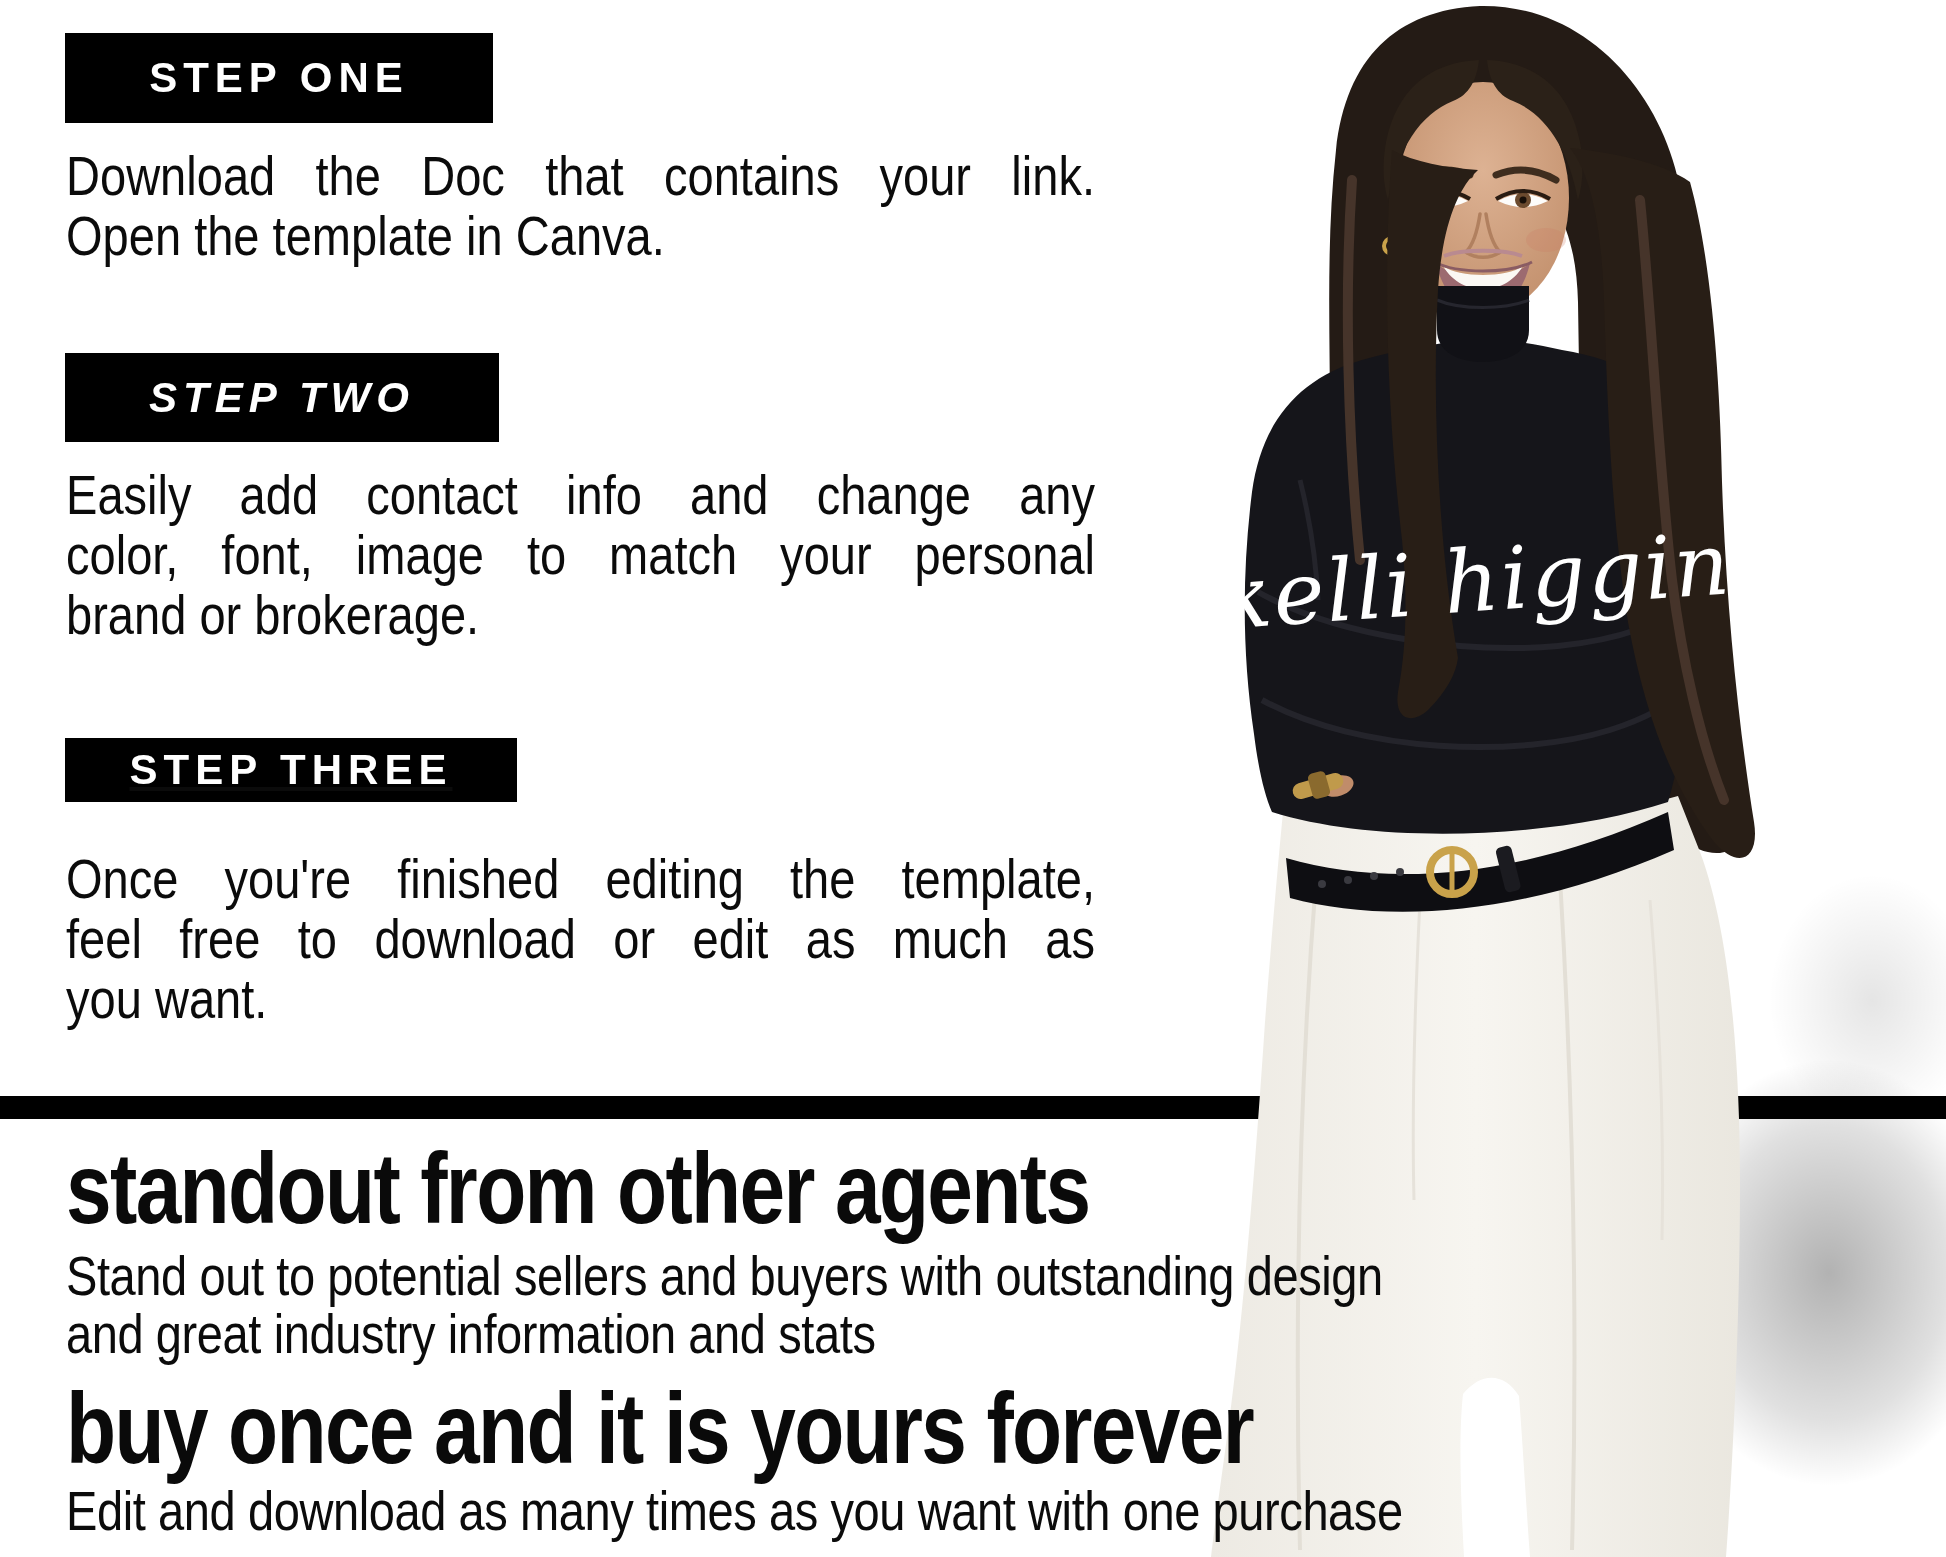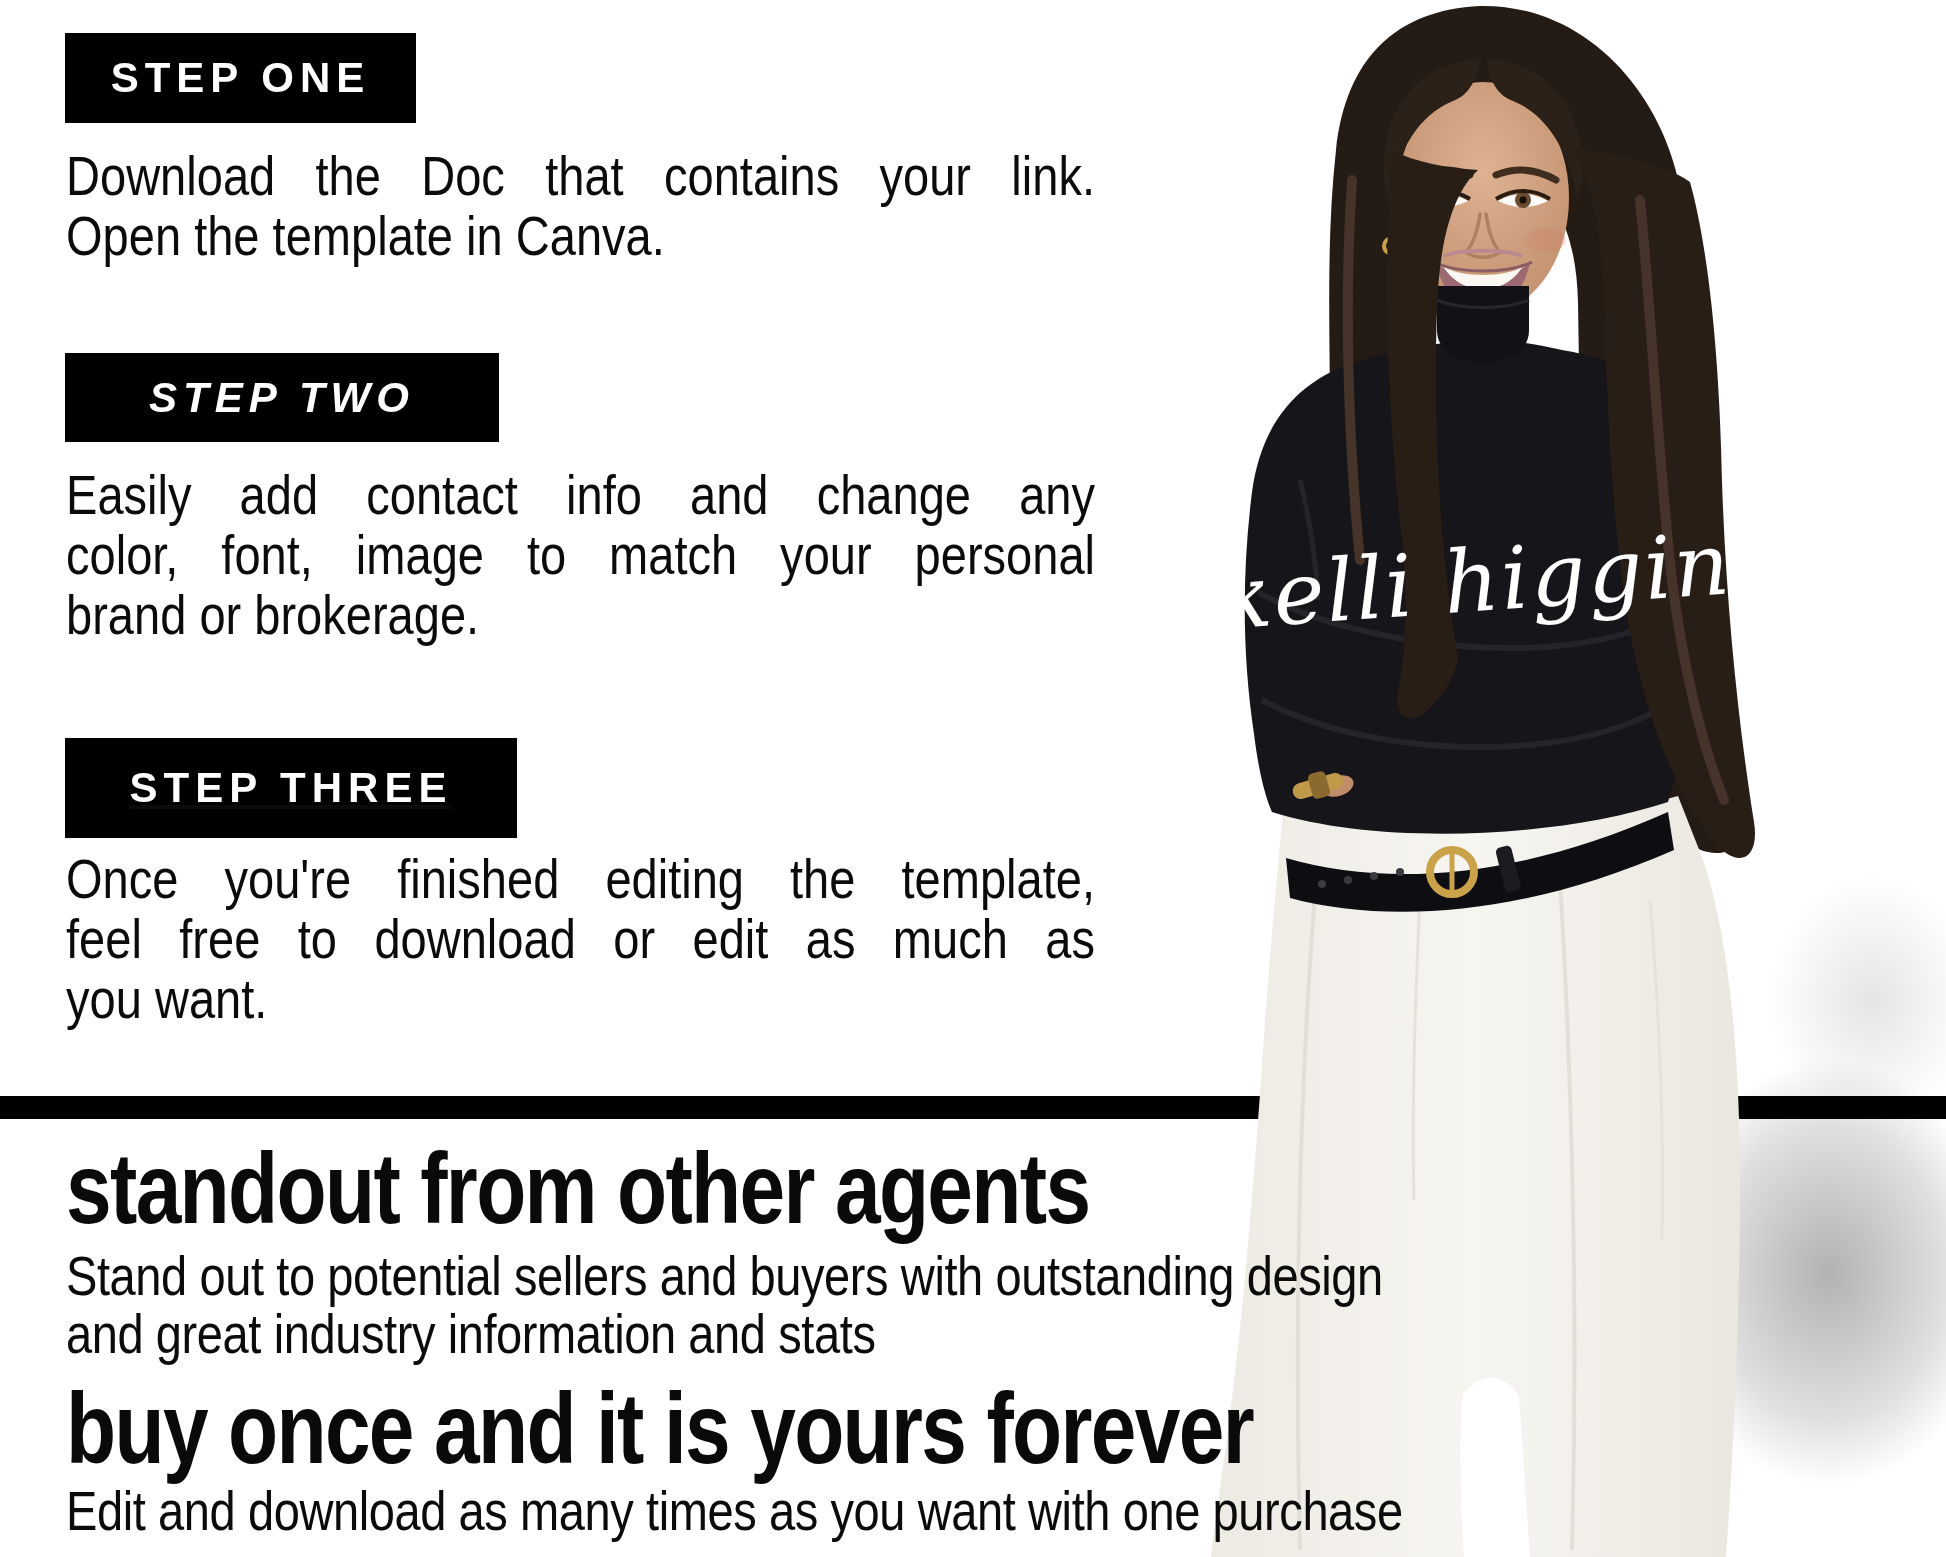--- a/index.html
+++ b/index.html
@@ -9,23 +9,23 @@
   }
 
   
   .banner{
     position:absolute;left:65px;background:#000000;height:90px;
     display:flex;align-items:center;justify-content:center;z-index:4;
   }
   .banner .lbl{
     color:#ffffff;font-weight:bold;font-size:42px;letter-spacing:6px;white-space:nowrap;
   }
-  #banner1{top:33px;width:351px;}
+  #banner1{top:33px;width:428px;}
   #banner2{top:353px;width:434px;height:89px;font-style:italic;}
-  #banner3{top:738px;width:452px;height:100px;text-decoration:underline;}
+  #banner3{top:738px;width:452px;height:64px;text-decoration:underline;}
 
   
   .stepbody{
     position:absolute;left:66px;width:1225px;z-index:4;
     transform:scaleX(0.84);transform-origin:0 0;
     font-size:56px;line-height:60px;color:#0b0b0b;
   }
   #body1{top:146px;}
   #body2{top:465px;}
   #body3{top:849px;}

